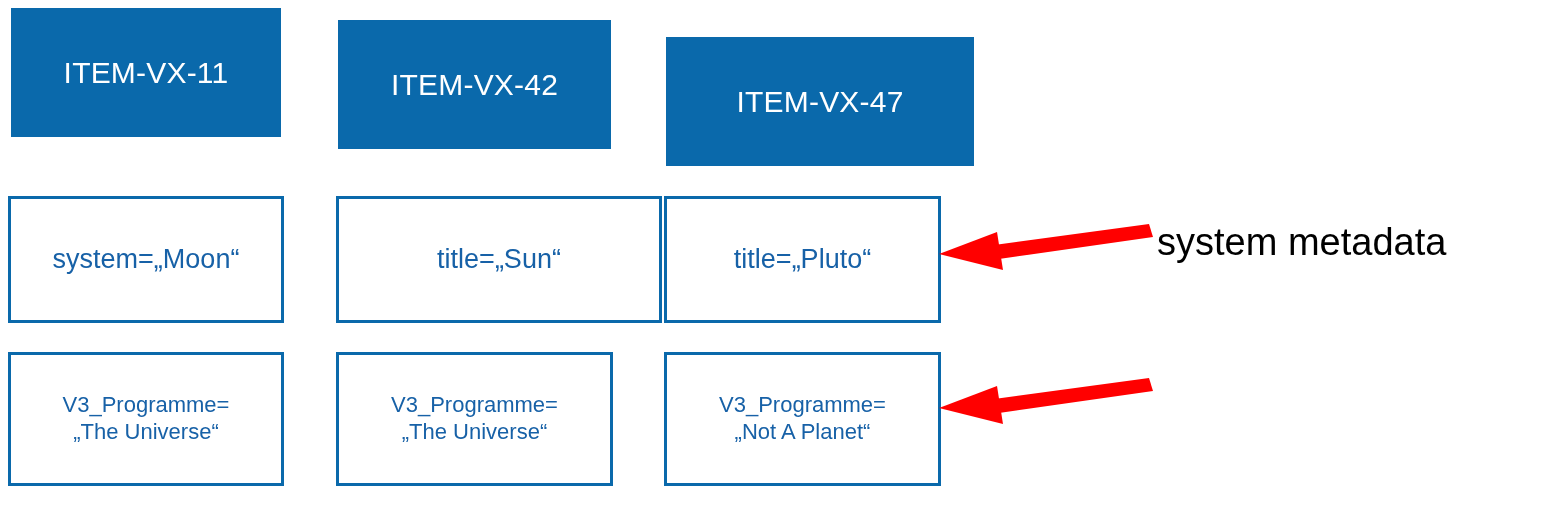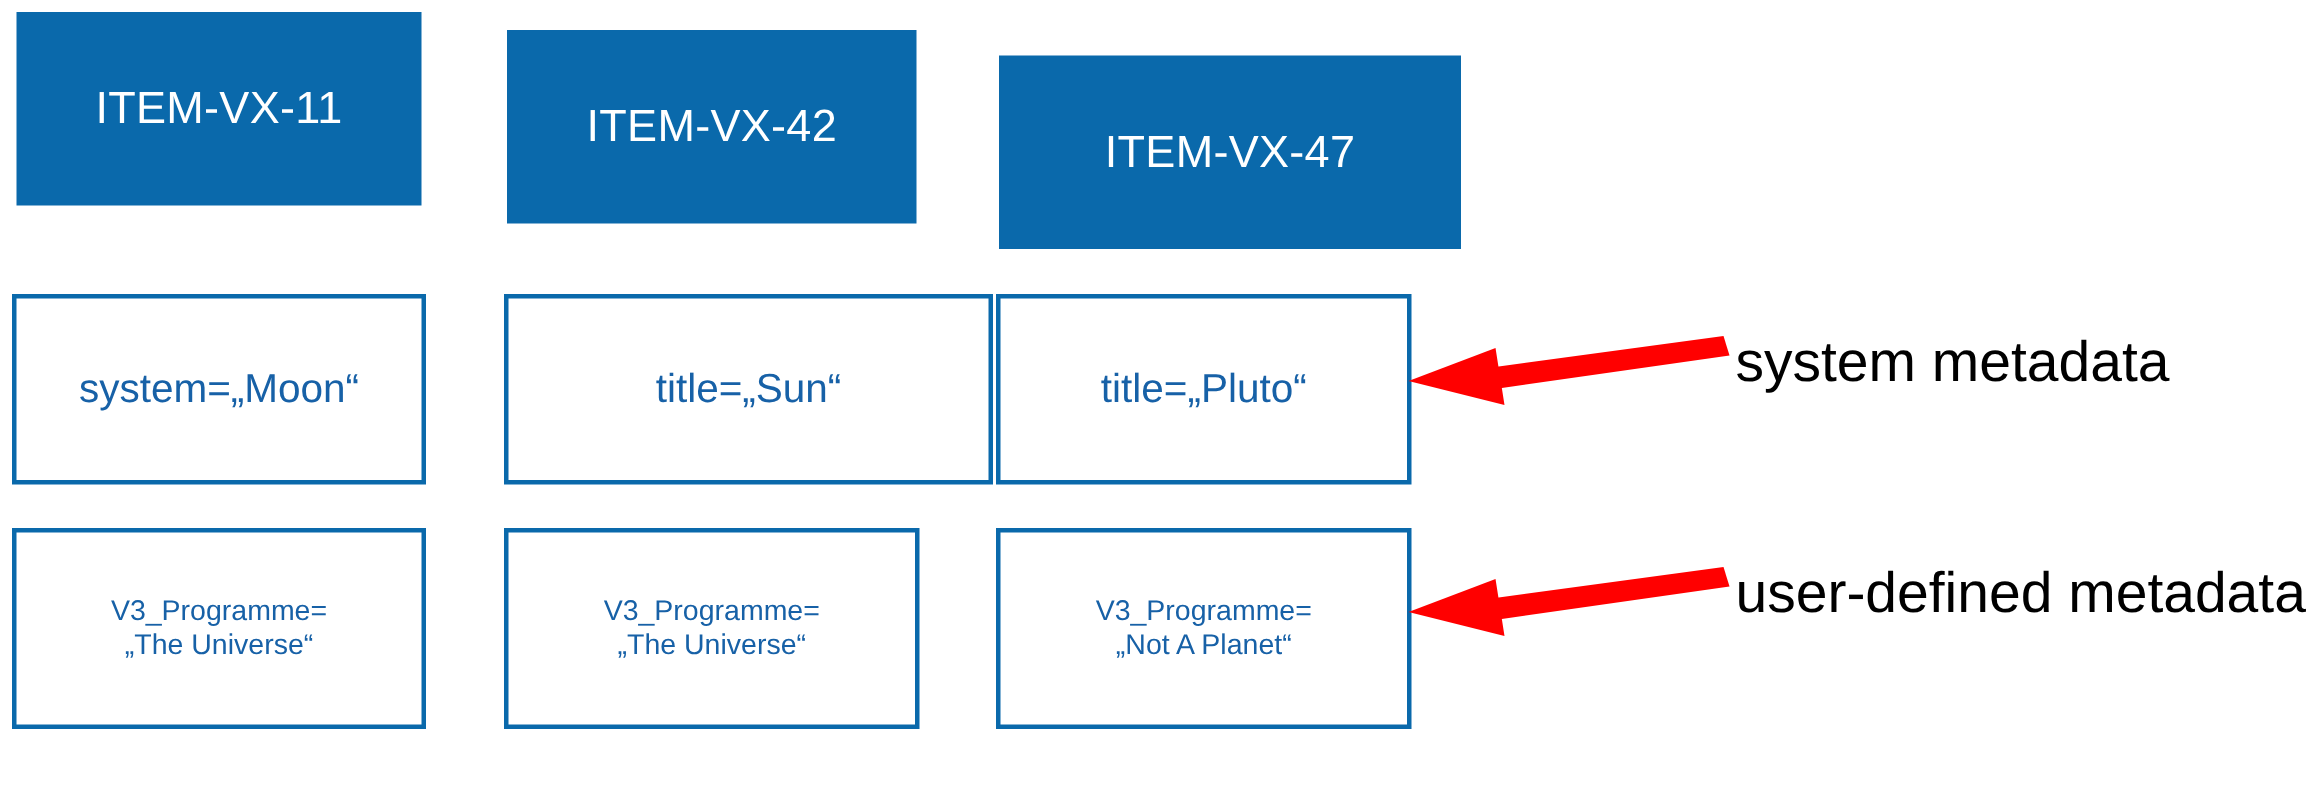--- a/index.html
+++ b/index.html
@@ -44,21 +44,21 @@
     align-items: center;
     justify-content: center;
     color: #1761a7;
     text-align: center;
     line-height: 1.22;
   }
   .meta-box.system {
     font-size: 27px;
   }
   .meta-box.userdef {
-    font-size: 19px;
+    font-size: 22px;
   }
   .meta-box .lines {
     display: block;
   }
   .meta-box .lines span {
     display: block;
     white-space: nowrap;
   }
 
   
@@ -133,15 +133,14 @@
     <polygon points="4,36 62,14 68,52" fill="#ff0000"></polygon>
   </svg>
 
   <svg class="arrow-svg" style="left:935px; top:372px; width:230px; height:60px;" viewBox="0 0 230 60">
     <polygon points="214,6 218,19 57,42 52,28" fill="#ff0000"></polygon>
     <polygon points="4,36 62,14 68,52" fill="#ff0000"></polygon>
   </svg>
 
   <div class="annotation-label" style="left:1157px; top:223px;">system metadata</div>
 
-  <div class="annotation-label" style="left:1157px; top:377px;">user-defined metadata</div>
 
 </div>
 
 </body></html>

